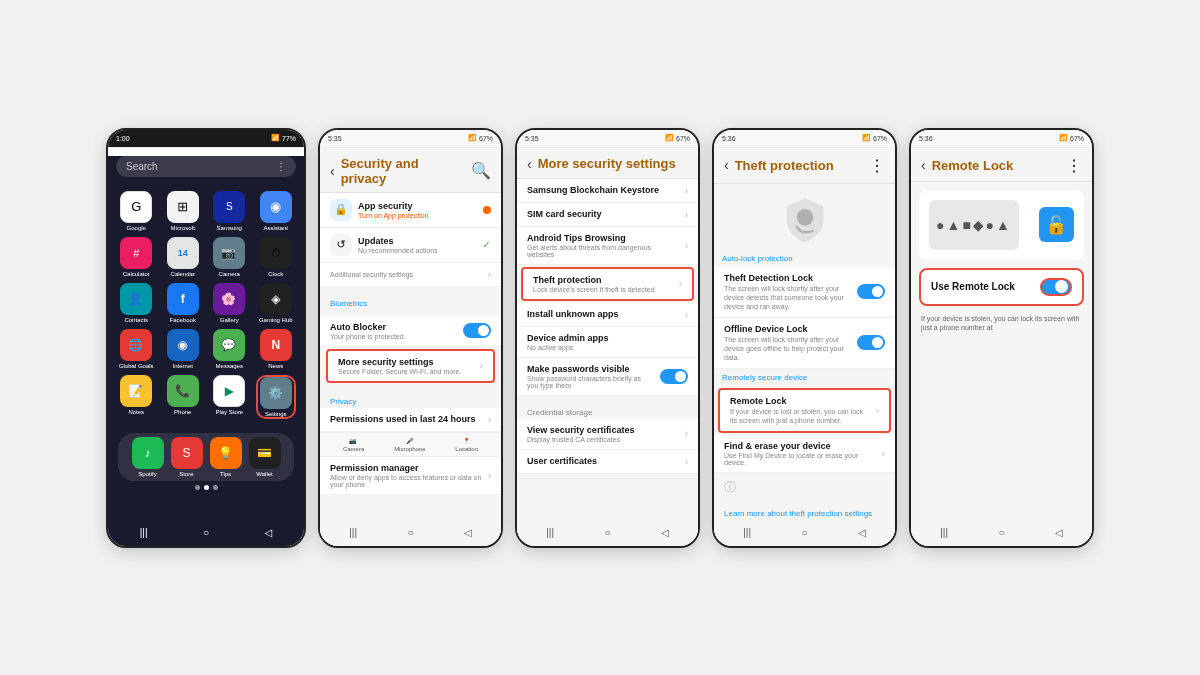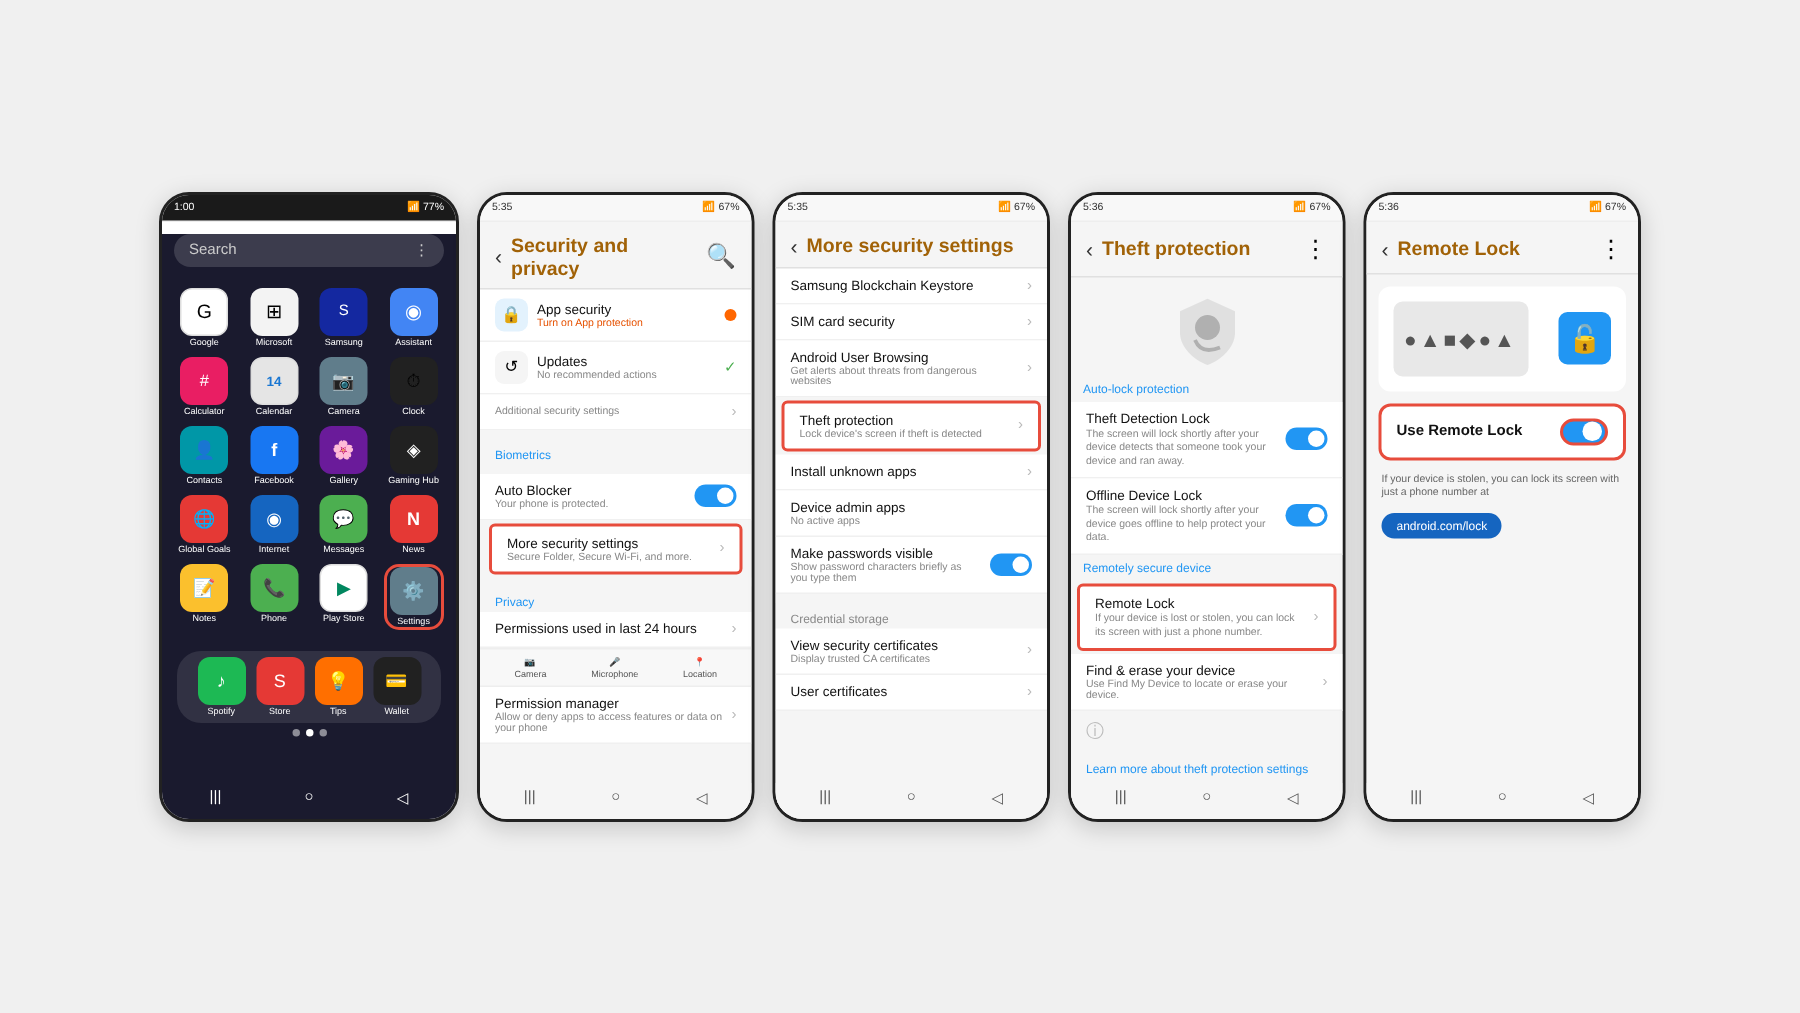--- a/index.html
+++ b/index.html
@@ -124,21 +124,21 @@
       gap: 6px;
     }
     .settings-item-icon {
       width: 22px; height: 22px;
       border-radius: 6px;
       display: flex; align-items: center; justify-content: center;
       font-size: 11px;
       flex-shrink: 0;
     }
     .settings-item-text { flex: 1; }
-    .settings-item-title { font-size: 9px; font-weight: 400; color: #111; }
+    .settings-item-title { font-size: 9px; font-weight: 700; color: #111; }
     .settings-item-subtitle { font-size: 7px; color: #888; margin-top: 1px; }
     .section-label {
       padding: 6px 10px 2px;
       font-size: 8px;
       color: #2196F3;
       font-weight: 500;
     }
     .toggle {
       width: 28px; height: 15px;
       border-radius: 8px;
@@ -579,21 +579,21 @@
           <span class="chevron-right">›</span>
         </div>
         <div class="settings-item">
           <div class="settings-item-text">
             <div class="settings-item-title">SIM card security</div>
           </div>
           <span class="chevron-right">›</span>
         </div>
         <div class="settings-item">
           <div class="settings-item-text">
-            <div class="settings-item-title">Android User Browsing</div>
+            <div class="settings-item-title">Android Tips Browsing</div>
             <div class="settings-item-subtitle">Get alerts about threats from dangerous websites</div>
           </div>
           <span class="chevron-right">›</span>
         </div>
 
         <div class="settings-item highlight-box" style="margin:2px 4px;">
           <div class="settings-item-text">
             <div class="settings-item-title">Theft protection</div>
             <div class="settings-item-subtitle">Lock device's screen if theft is detected</div>
           </div>
@@ -752,23 +752,20 @@
         <span class="use-remote-lock-label">Use Remote Lock</span>
         <div class="use-remote-lock-toggle">
           <div class="use-remote-lock-knob"></div>
         </div>
       </div>
 
       <div class="remote-desc">
         <span>If your device is stolen, you can lock its screen with just a phone number at</span>
       </div>
 
-      <div>
-        <span class="android-link">android.com/lock</span>
-      </div>
 
       <div class="nav-bar">
         <span class="nav-icon">|||</span>
         <span class="nav-icon">○</span>
         <span class="nav-icon">◁</span>
       </div>
     </div>
   </div>
 
 </div>

